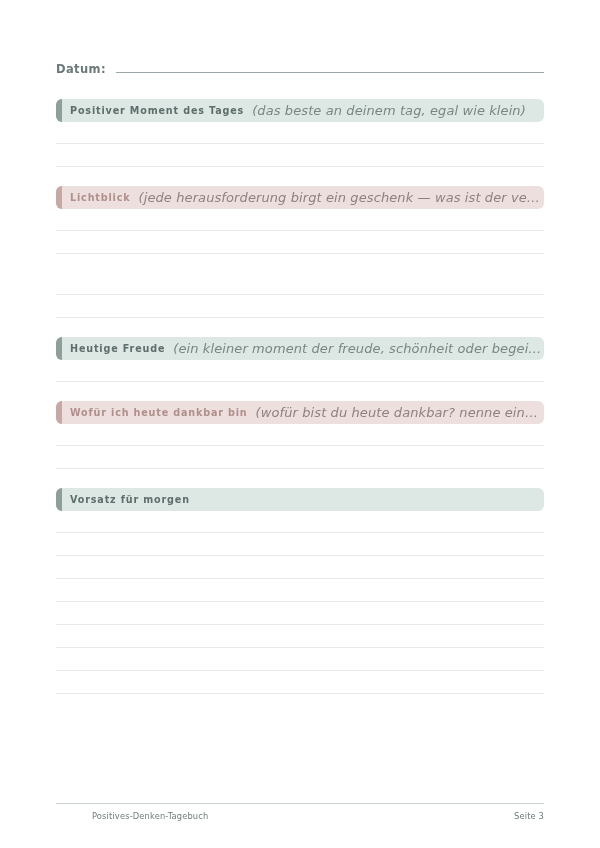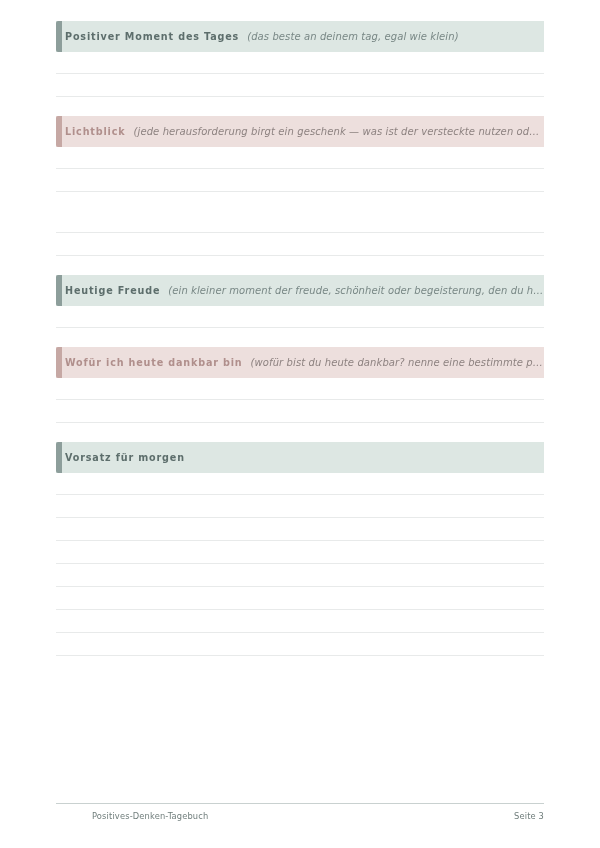--- a/index.html
+++ b/index.html
@@ -56,41 +56,41 @@
   
   .section {
     margin-top: 19px;
   }
   .section.first { margin-top: 21px; }
 
   .prompt-bar {
     position: relative;
     display: flex;
     align-items: center;
-    height: 31px;
-    padding-left: 9px;
-    border-radius: 0;
+    height: 23px;
+    padding-left: 14px;
+    border-radius: 6px;
     overflow: hidden;
     white-space: nowrap;
   }
   .prompt-bar .accent {
     position: absolute;
     left: 0;
     top: 0;
     bottom: 0;
     width: 6px;
     border-radius: 2px 0 0 2px;
   }
   .prompt-title {
     font-size: 9.6px;
     font-weight: bold;
     letter-spacing: 0.85px;
   }
   .prompt-hint {
-    font-size: 10px;
+    font-size: 13px;
     font-style: italic;
     letter-spacing: 0.1px;
     margin-left: 8px;
     overflow: hidden;
     text-overflow: ellipsis;
   }
 
   
   .v-green .prompt-bar { background: #dde7e3; }
   .v-green .accent { background: #8d9e9b; }
@@ -136,20 +136,24 @@
     padding-left: 36px;
   }
 </style>
 </head>
 <body>
 
 <div class="page">
 
   <div class="content">
 
+    <div class="date-row">
+      <span class="date-label">Datum:</span>
+      <span class="date-line"></span>
+    </div>
 
     <div id="sections-container">
         <div class="section v-green first">
           <div class="prompt-bar">
             <span class="accent"></span>
             <span class="prompt-title">Positiver Moment des Tages</span>
             <span class="prompt-hint">(das beste an deinem tag, egal wie klein)</span>
           </div>
           <div class="lines">
             <div class="write-line"></div>

